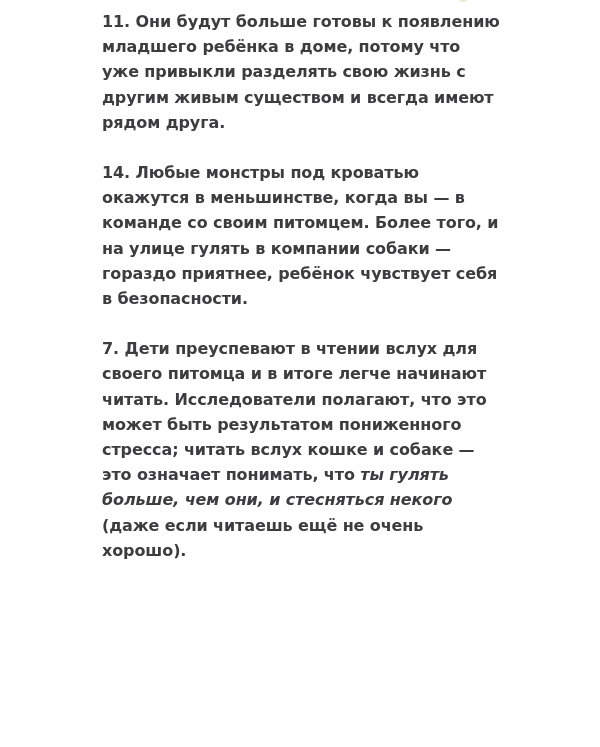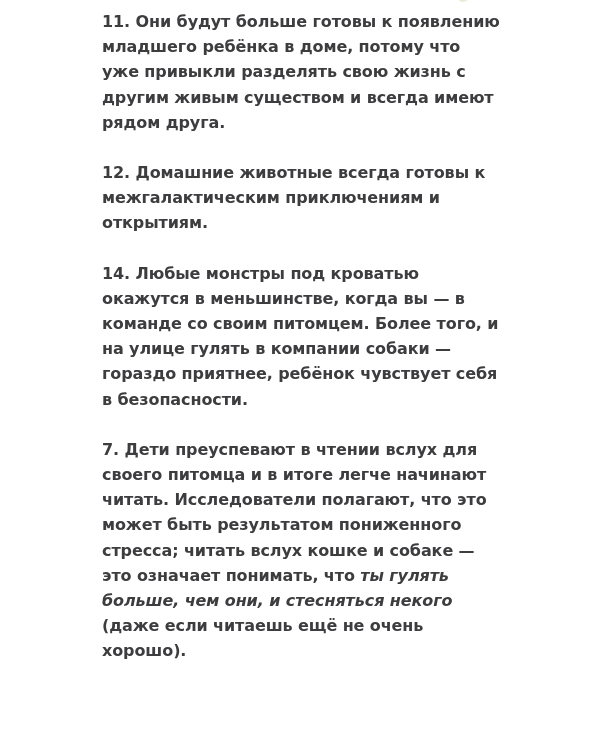--- a/index.html
+++ b/index.html
@@ -29,19 +29,18 @@
   .para em { font-style: italic; }
 </style>
 </head>
 <body>
 
 <div class="corner-mark"></div>
 
 <div class="content">
   <p class="para"><span>11.</span> <span>Они будут больше готовы к появлению младшего ребёнка в доме, потому что уже привыкли разделять свою жизнь с другим живым существом и всегда имеют рядом друга.</span></p>
 
-  <p class="para"><span>12.</span> <span>Домашние животные всегда готовы к межгалактическим приключениям и открытиям.</span></p>
 
 
   <p class="para"><span>14.</span> <span>Любые монстры под кроватью окажутся в меньшинстве, когда вы — в команде со своим питомцем. Более того, и на улице гулять в компании собаки — гораздо приятнее, ребёнок чувствует себя в безопасности.</span></p>
 
   <p class="para"><span>7.</span> <span>Дети преуспевают в чтении вслух для своего питомца и в итоге легче начинают читать. Исследователи полагают, что это может быть результатом пониженного стресса; читать вслух кошке и собаке — это означает понимать, что </span><em>ты гулять больше, чем они, и стесняться некого</em><span> (даже если читаешь ещё не очень хорошо).</span></p>
 </div>
 
 </body></html>

